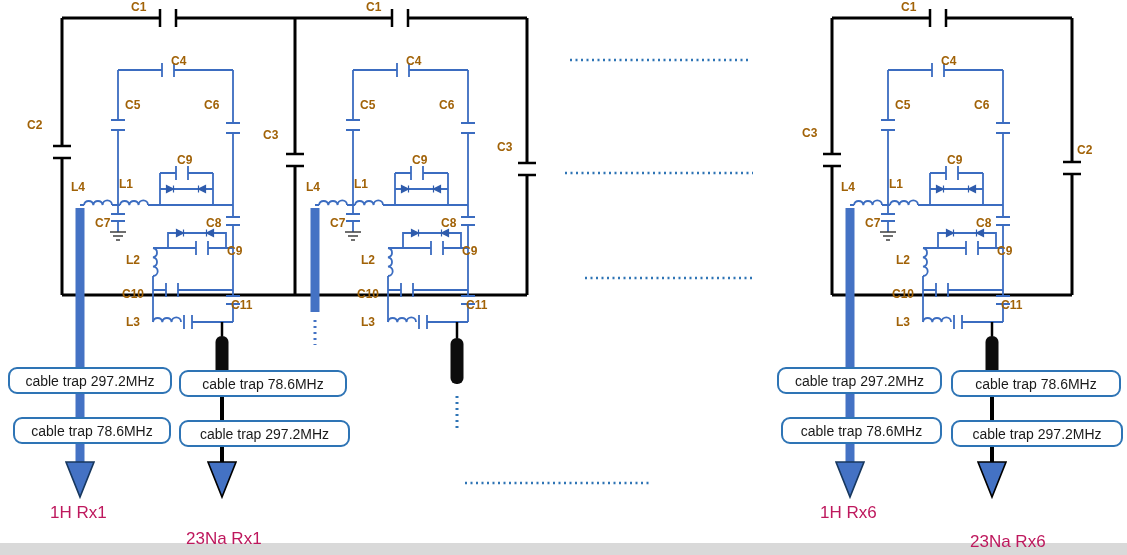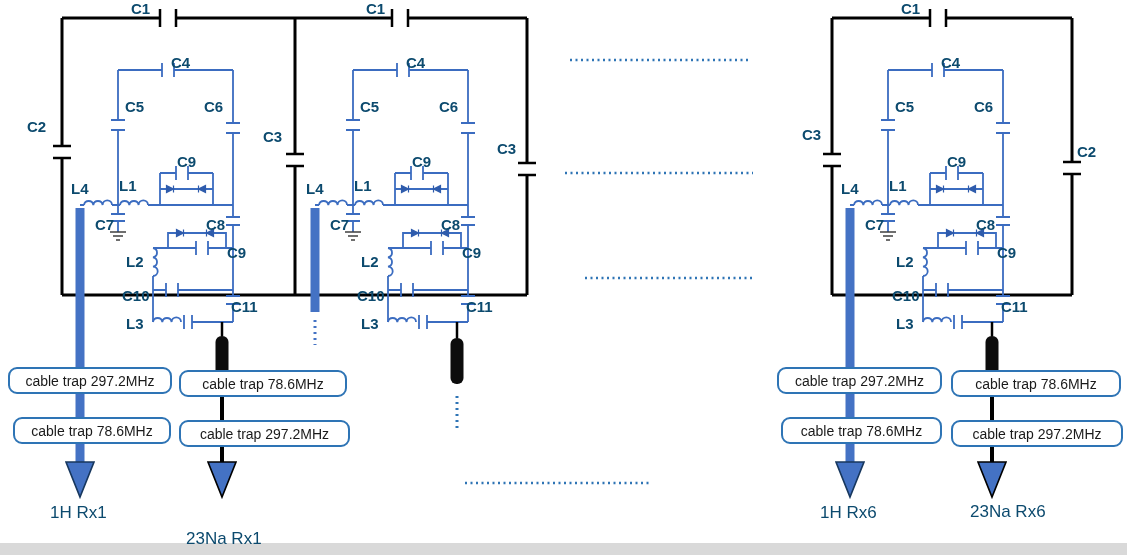--- a/index.html
+++ b/index.html
@@ -1,24 +1,24 @@
 <!DOCTYPE html>
 <html><head>
 <meta charset="utf-8">
 <style>
   html,body{margin:0;padding:0;background:#fff;}
   #stage{position:relative;width:1127px;height:555px;background:#ffffff;overflow:hidden;
          font-family:"Liberation Sans",sans-serif;}
   #circuit-svg{position:absolute;left:0;top:0;}
-  .clabel{position:absolute;color:#0c4a6e;font-weight:bold;font-size:15px;line-height:1;
+  .clabel{position:absolute;color:#a16207;font-weight:bold;font-size:12px;line-height:1;
           font-family:"Liberation Sans",sans-serif;white-space:nowrap;}
   .trap{position:absolute;height:23px;border:2px solid #2E74B5;border-radius:9px;background:#fff;
         display:flex;align-items:center;justify-content:center;font-size:14px;color:#1a1a1a;
         white-space:nowrap;padding:0 4px;box-sizing:content-box;}
-  .out{position:absolute;font-size:17px;color:#0c4a6e;white-space:nowrap;}
+  .out{position:absolute;font-size:17px;color:#be185d;white-space:nowrap;}
 </style>
 </head>
 <body>
 
 <div id="stage">
 
 <svg id="circuit-svg" width="1127" height="555" viewBox="0 0 1127 555">
   <defs>
     <g id="diode" stroke="#2E5BAC" fill="#2E5BAC" stroke-width="1.2">
       <path d="M-3.5,-3.5 L3.5,0 L-3.5,3.5 Z"></path>
@@ -200,15 +200,15 @@
 <div class="trap" style="left:179px;top:420px;width:159px">cable trap 297.2MHz</div>
 
 <div class="trap" style="left:777px;top:367px;width:153px">cable trap 297.2MHz</div>
 <div class="trap" style="left:781px;top:417px;width:149px">cable trap 78.6MHz</div>
 <div class="trap" style="left:951px;top:370px;width:158px">cable trap 78.6MHz</div>
 <div class="trap" style="left:951px;top:420px;width:160px">cable trap 297.2MHz</div>
 
 <span class="out" style="left:50px;top:503px">1H Rx1</span>
 <span class="out" style="left:186px;top:529px">23Na Rx1</span>
 <span class="out" style="left:820px;top:503px">1H Rx6</span>
-<span class="out" style="left:970px;top:502px">23Na Rx6</span>
+<span class="out" style="left:970px;top:532px">23Na Rx6</span>
 
 </div>
 
 </body></html>

